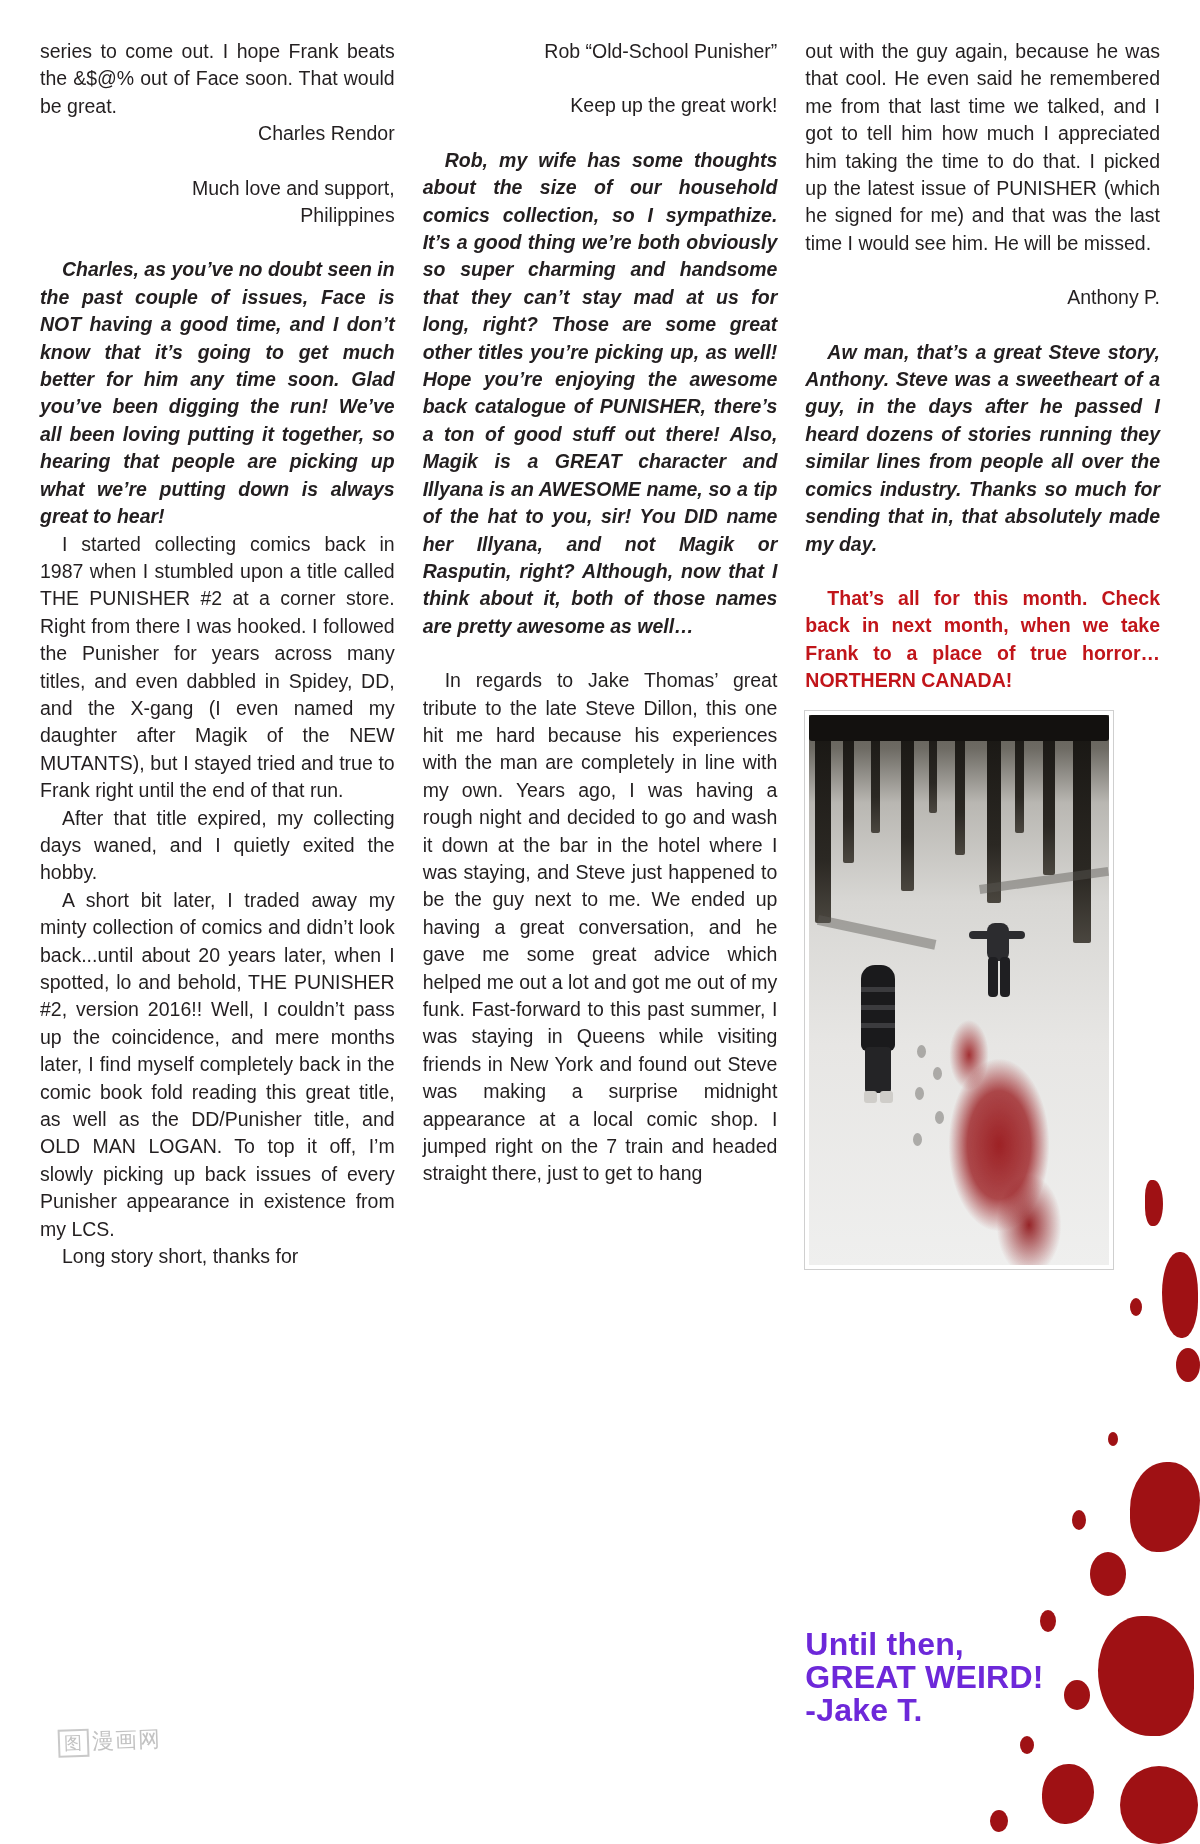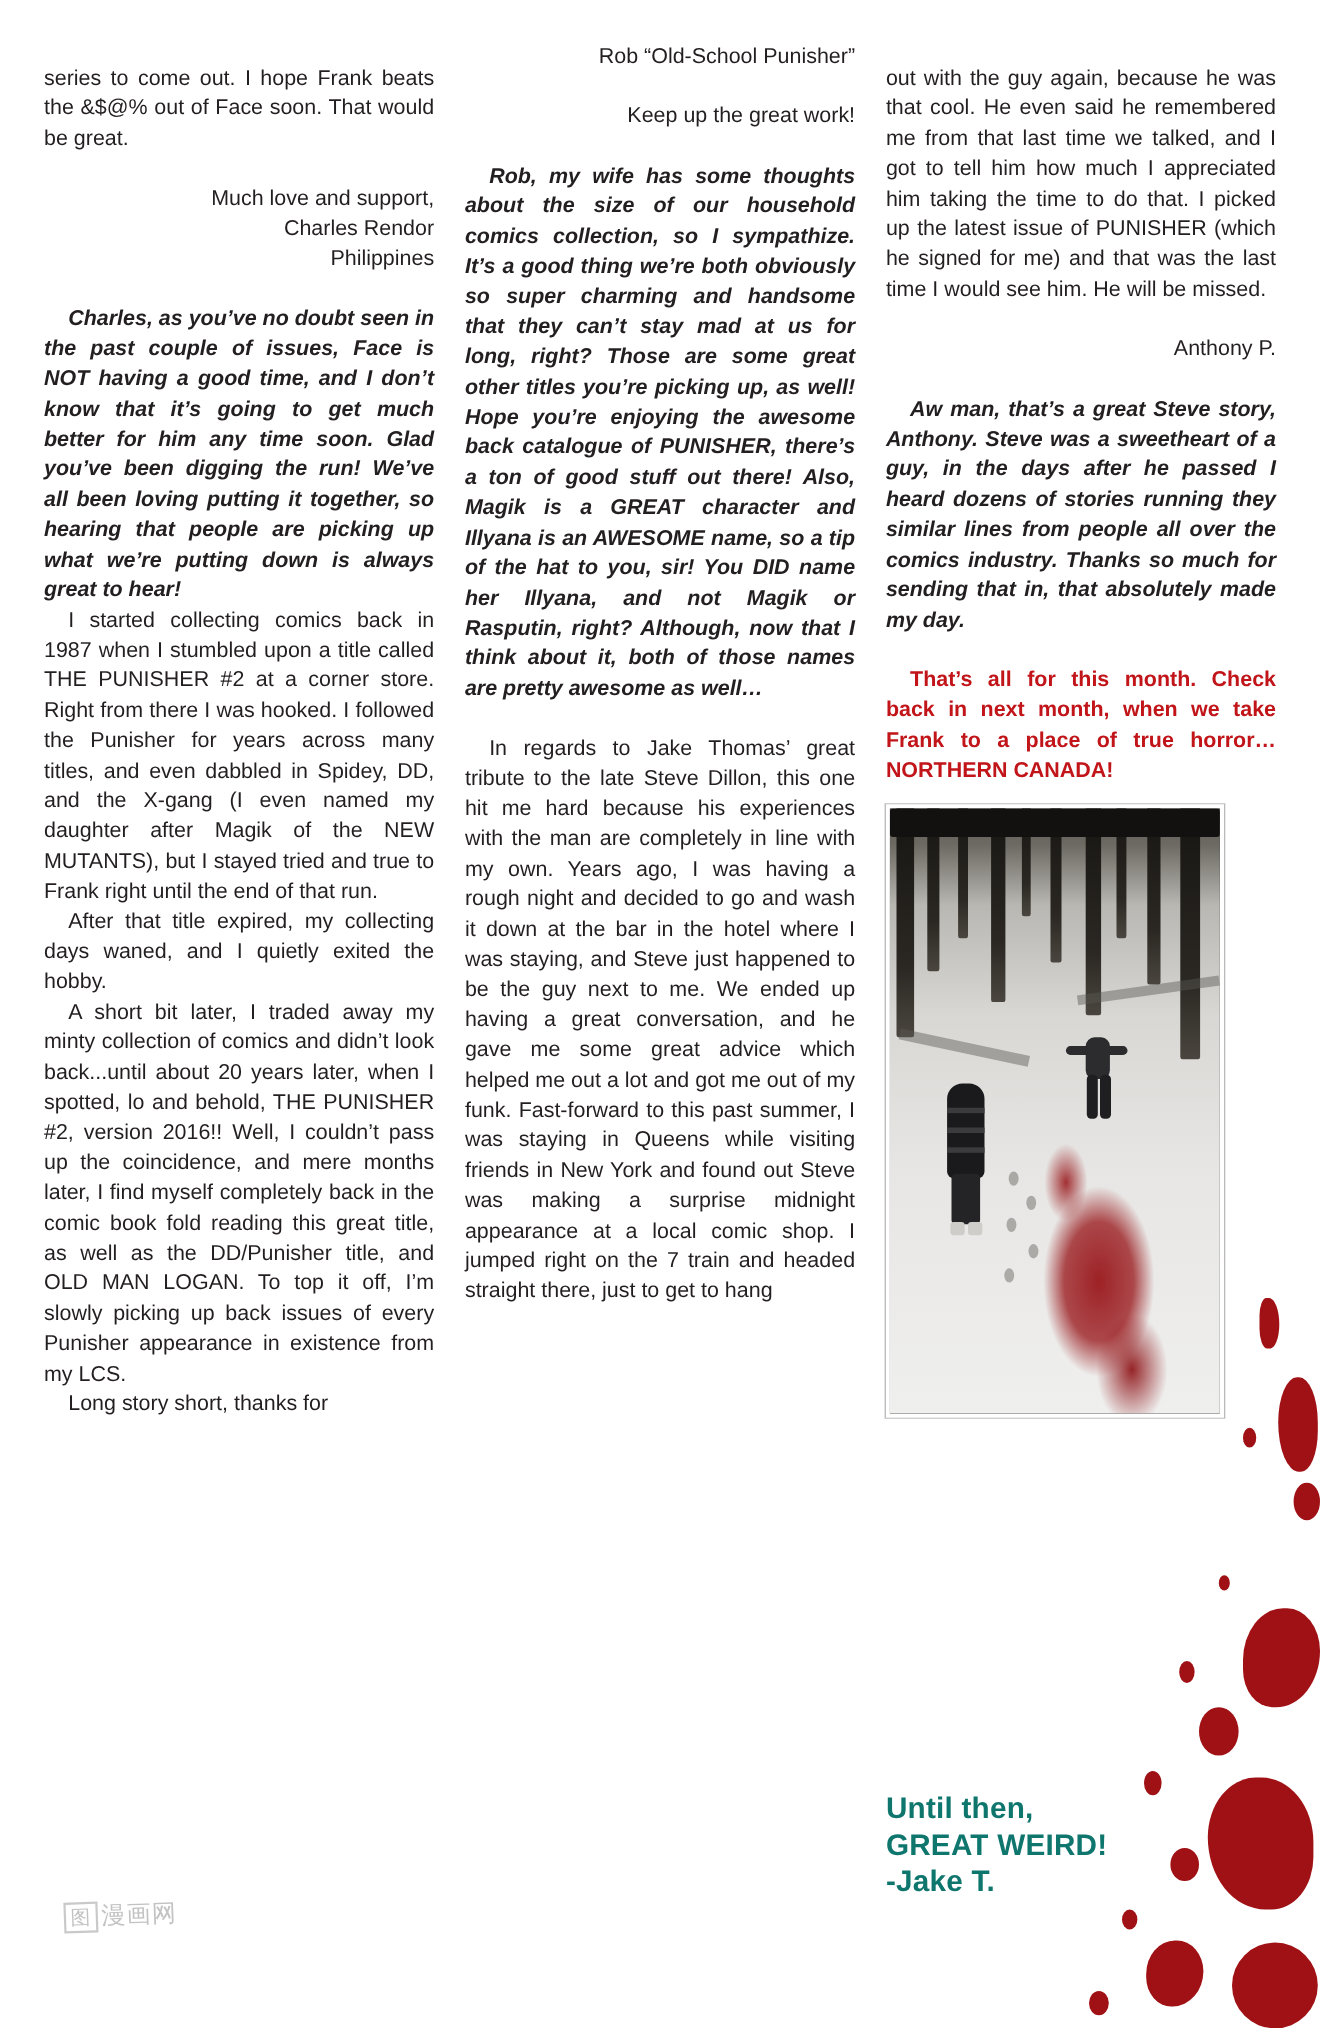--- a/index.html
+++ b/index.html
@@ -37,21 +37,21 @@
   }
   p {
     margin: 0 0 0 0;
     font-size: 19.5px;
     line-height: 27.4px;
     text-align: justify;
     text-justify: inter-word;
     hyphens: none;
   }
   p.indent { text-indent: 22px; }
-  p.noindent { text-indent: 0; margin-top: 20px; }
+  p.noindent { text-indent: 0; }
   p.right { text-align: right; }
   p.spacer-before { margin-top: 27px; }
   p.bold-italic {
     font-weight: bold;
     font-style: italic;
   }
   p.bold-italic.first { text-indent: 22px; }
   p.red {
     color: #c1151a;
     font-weight: bold;
@@ -183,23 +183,23 @@
     top: 1180px;
     width: 220px;
     height: 664px;
     pointer-events: none;
   }
   .until {
     position: absolute;
     left: 0;
     top: 1590px;
     width: 260px;
-    color: #0f766e;
+    color: #6d28d9;
     font-weight: bold;
-    font-size: 27px;
+    font-size: 32px;
     line-height: 33px;
     letter-spacing: 0.2px;
   }
   .watermark {
     position: absolute;
     left: 18px;
     bottom: 72px;
     font-size: 22px;
     color: rgba(120,120,120,0.45);
     letter-spacing: 1px;
@@ -215,22 +215,22 @@
 </style>
 </head>
 <body>
 
 <div class="page">
 
   <div class="columns">
 
     <div class="col">
       <p class="noindent">series to come out. I hope Frank beats the &amp;$@% out of Face soon. That would be great.</p>
+      <p class="right">Charles Rendor</p>
       <p class="right spacer-before">Much love and support,</p>
-      <p class="right">Charles Rendor</p>
       <p class="right">Philippines</p>
       <p class="bold-italic first spacer-before">Charles, as you’ve no doubt seen in the past couple of issues, Face is NOT having a good time, and I don’t know that it’s going to get much better for him any time soon. Glad you’ve been digging the run! We’ve all been loving putting it together, so hearing that people are picking up what we’re putting down is always great to hear!</p>
       <p class="indent">I started collecting comics back in 1987 when I stumbled upon a title called THE PUNISHER #2 at a corner store. Right from there I was hooked. I followed the Punisher for years across many titles, and even dabbled in Spidey, DD, and the X-gang (I even named my daughter after Magik of the NEW MUTANTS), but I stayed tried and true to Frank right until the end of that run.</p>
       <p class="indent">After that title expired, my collecting days waned, and I quietly exited the hobby.</p>
       <p class="indent">A short bit later, I traded away my minty collection of comics and didn’t look back...until about 20 years later, when I spotted, lo and behold, THE PUNISHER #2, version 2016!! Well, I couldn’t pass up the coincidence, and mere months later, I find myself completely back in the comic book fold reading this great title, as well as the DD/Punisher title, and OLD MAN LOGAN. To top it off, I’m slowly picking up back issues of every Punisher appearance in existence from my LCS.</p>
       <p class="indent">Long story short, thanks for</p>
 
       <div class="watermark">
         <span class="wm-box">图</span><span>漫画网</span>
       </div>

